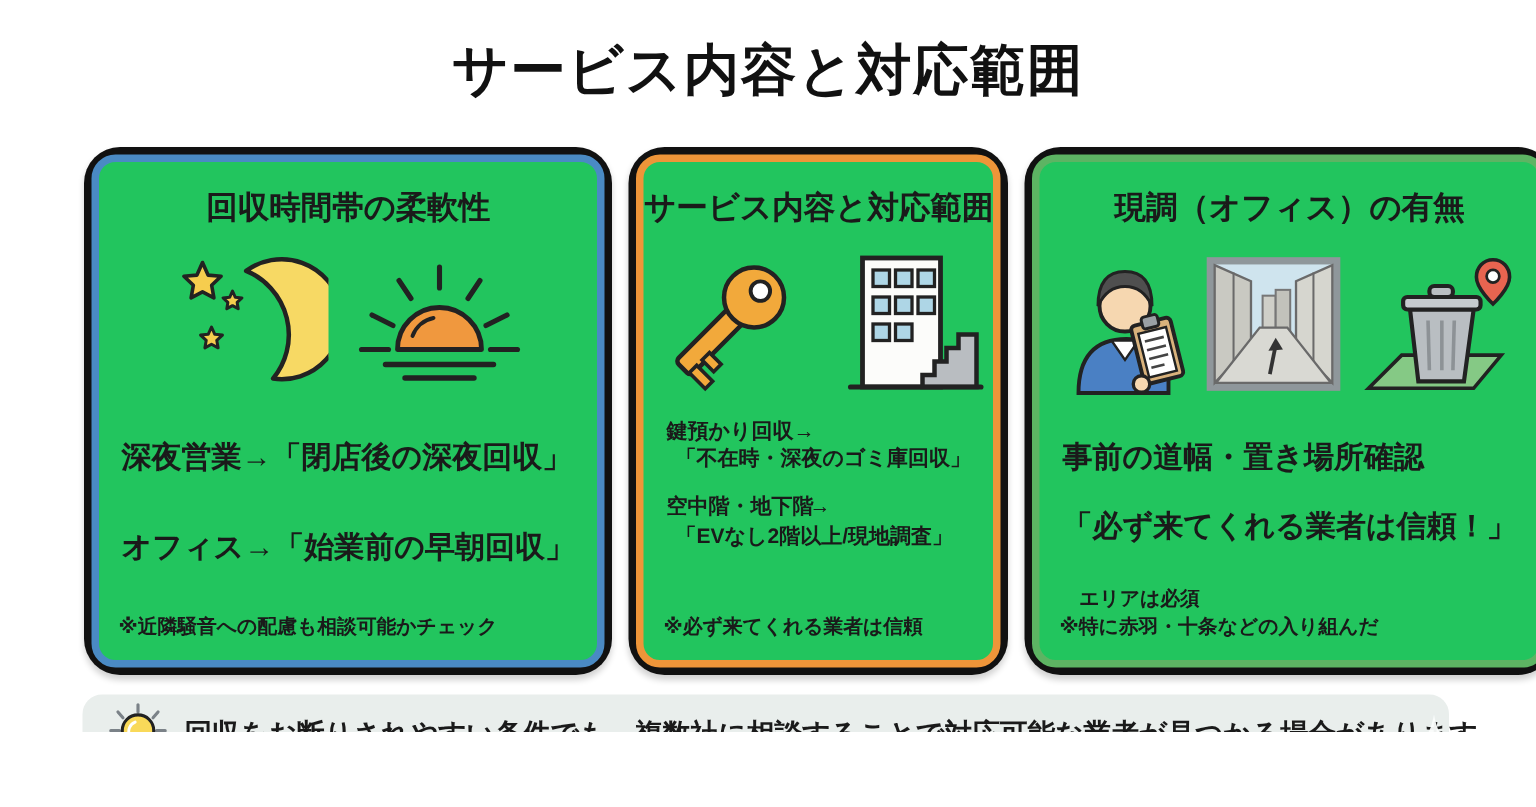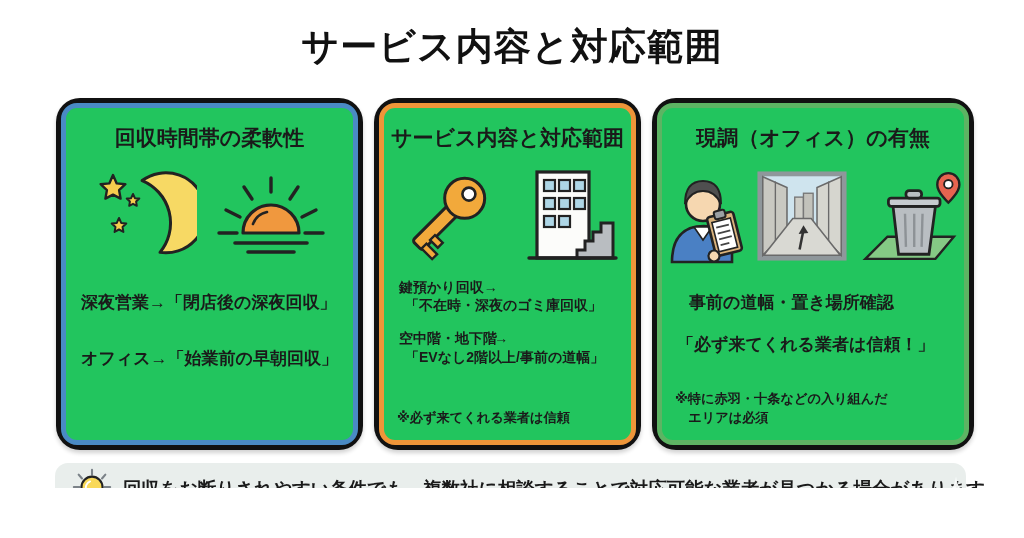--- a/index.html
+++ b/index.html
@@ -17,31 +17,31 @@
   .card {
     flex:1 1 0; background:#111; border-radius:24px; padding:5px;
     box-shadow:0 3px 4px rgba(0,0,0,.18);
   }
   .card-inner {
     height:100%; background:#22c55e; border:5px solid #0369a1; border-radius:16px;
     display:flex; flex-direction:column; overflow:hidden;
   }
   .card-heading { text-align:center; font-size:21px; font-weight:800; margin-top:16px; white-space:nowrap; }
   .icons-row { height:116px; display:flex; align-items:center; justify-content:center; gap:18px; margin-top:6px; }
-  .card-body { padding:0 15px; font-weight:700; font-size:17px; line-height:1.32; }
+  .card-body { padding:0 15px; font-weight:700; font-size:20px; line-height:1.32; }
   .body-line { white-space:nowrap; }
   .indent { padding-left:6px; }
   .card-note { padding:0 13px 13px; font-weight:700; font-size:13.2px; line-height:1.45; margin-top:auto; white-space:nowrap; }
 
   .c1 .line-a { margin-top:18px; }
   .c1 .line-b { margin-top:34px;text-align:right; }
   .c2 .line-a { margin-top:4px; }
   .c2 .line-c { margin-top:15px;font-family:Liberation Mono, monospace; }
   .c2 .card-body { font-size:14px; }
-  .c3 .line-a { margin-top:18px;margin-left:12px; }
+  .c3 .line-a { margin-top:18px; }
   .c3 .line-b { margin-top:20px; }
 
   .footer-bar {
     position:absolute; left:55px; top:463px; width:911px; height:51px;
     background:#e9eeec; border-radius:13px;
     display:flex; align-items:center; gap:10px; padding:0 16px;
   }
   .footer-text { font-size:18.5px; font-weight:800; white-space:nowrap; }
   .sparkle { position:absolute; right:-12px; top:12px; opacity:.95; }
 
@@ -83,20 +83,21 @@
               <path d="M38,52 A19,19 0 0 1 52,40" fill="none" stroke="#222" stroke-width="2.6" stroke-linecap="round"></path>
               <line x1="20" y1="71" x2="92" y2="71" stroke="#222" stroke-width="3.6" stroke-linecap="round"></line>
               <line x1="33" y1="80" x2="79" y2="80" stroke="#222" stroke-width="3.6" stroke-linecap="round"></line>
             </svg>
           </span>
         </div>
         <div class="card-body">
           <div class="body-line line-a">深夜営業→「閉店後の深夜回収」</div>
           <div class="body-line line-b">オフィス→「始業前の早朝回収」</div>
         </div>
+        <div class="card-note">※近隣騒音への配慮も相談可能かチェック</div>
       </div>
     </div>
 
     <div class="card c2">
       <div class="card-inner" style="border-color: rgb(238, 149, 57);">
         <div class="card-heading">サービス内容と対応範囲</div>
         <div class="icons-row">
           <span>
             <svg width="104" height="104" viewBox="0 0 104 104">
               <g transform="rotate(45 52 52)">
@@ -123,21 +124,21 @@
               </g>
               <path d="M60,94 L60,86 L68,86 L68,77 L76,77 L76,68 L84,68 L84,59 L96,59 L96,94 Z" fill="#b9bdc1" stroke="#222" stroke-width="3"></path>
               <line x1="12" y1="94" x2="99" y2="94" stroke="#222" stroke-width="3.4" stroke-linecap="round"></line>
             </svg>
           </span>
         </div>
         <div class="card-body">
           <div class="body-line line-a">鍵預かり回収→</div>
           <div class="body-line indent">「不在時・深夜のゴミ庫回収」</div>
           <div class="body-line line-c">空中階・地下階→</div>
-          <div class="body-line indent">「EVなし2階以上/事前の道幅」</div>
+          <div class="body-line indent">「EVなし2階以上/現地調査」</div>
         </div>
         <div class="card-note">※必ず来てくれる業者は信頼</div>
       </div>
     </div>
 
     <div class="card c3">
       <div class="card-inner" style="border-color: rgb(93, 180, 99);">
         <div class="card-heading">現調（オフィス）の有無</div>
         <div class="icons-row" style="gap:10px;">
           <span>
@@ -188,22 +189,22 @@
               <path d="M98,6 C91,6 86,11.5 86,18.5 C86,27 98,38 98,38 C98,38 110,27 110,18.5 C110,11.5 105,6 98,6 Z" fill="#e86450" stroke="#222" stroke-width="2.6"></path>
               <circle cx="98" cy="18" r="4.6" fill="#fff" stroke="#222" stroke-width="2"></circle>
             </svg>
           </span>
         </div>
         <div class="card-body">
           <div class="body-line line-a">事前の道幅・置き場所確認</div>
           <div class="body-line line-b">「必ず来てくれる業者は信頼！」</div>
         </div>
         <div class="card-note">
+          <div>　エリアは必須</div>
           <div>※特に赤羽・十条などの入り組んだ</div>
-          <div>　エリアは必須</div>
         </div>
       </div>
     </div>
 
   </div>
 
   <div class="footer-bar" style="background: rgb(233, 238, 236);">
     <span>
       <svg width="42" height="44" viewBox="0 0 44 44">
         <g stroke="#7b8288" stroke-width="2.2" stroke-linecap="round">

